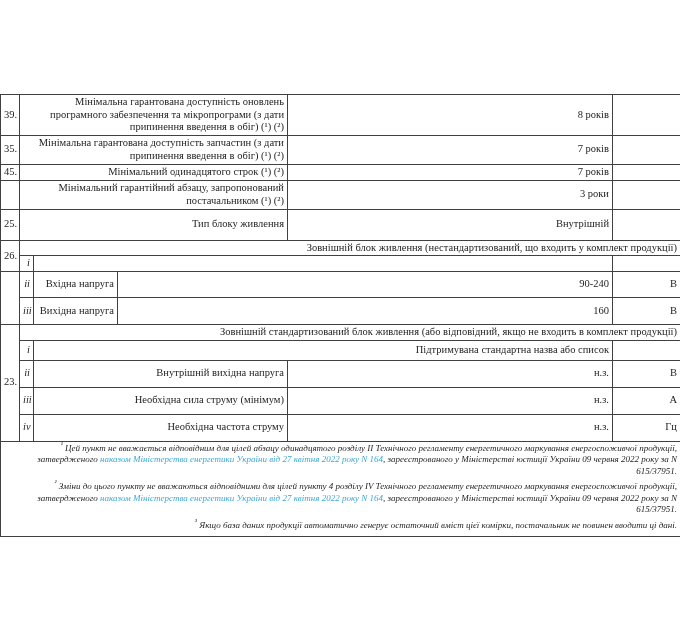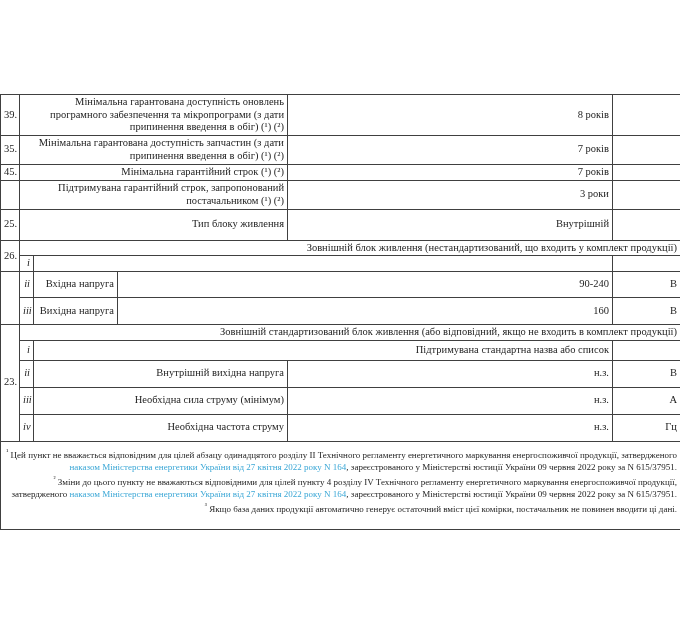--- a/index.html
+++ b/index.html
@@ -29,20 +29,21 @@
   td.num{padding:0 1px;text-align:center;}
   td.sub{font-style:italic;text-align:center;padding:0 1px;}
   td.sec-header{text-align:center;}
   td.label-left{text-align:left;padding-left:4px;font-family:Liberation Serif, serif;}
   td.unit{vertical-align:top;text-align:center;padding-top:2px;}
   td.empty-cell{}
   td.footnotes{
     vertical-align:top;text-align:left;
     padding:2px 4px 2px 3px;
     height:85px;
+    font-style:italic;
   }
   .fn{
     font-size:9px;
     line-height:1.28;
     margin:0 0 4px 0;
   }
   .fn .link{color:#3ba7d6;cursor:pointer;}
   sup.mk{font-size:7px;line-height:0;}
 </style>
 </head>
@@ -69,28 +70,28 @@
 
     <tr style="height:29px">
       <td class="num">35.</td>
       <td colspan="3">Мінімальна гарантована доступність запчастин (з дати припинення введення в обіг) (¹) (²)</td>
       <td>7 років</td>
       <td class="unit"></td>
     </tr>
 
     <tr style="height:16px">
       <td class="num">45.</td>
-      <td colspan="3">Мінімальна гарантійний строк (¹) (²)</td>
+      <td colspan="3">Мінімальний одинадцятого строк (¹) (²)</td>
       <td>7 років</td>
       <td class="unit"></td>
     </tr>
 
     <tr style="height:29px">
       <td class="num"></td>
-      <td colspan="3">Підтримувана гарантійний строк, запропонований постачальником (¹) (²)</td>
+      <td colspan="3">Мінімальний гарантійний абзацу, запропонований постачальником (¹) (²)</td>
       <td>3 роки</td>
       <td class="unit"></td>
     </tr>
 
     <tr style="height:31px">
       <td class="num">25.</td>
       <td colspan="3">Тип блоку живлення</td>
       <td>Внутрішній</td>
       <td class="unit"></td>
     </tr>

